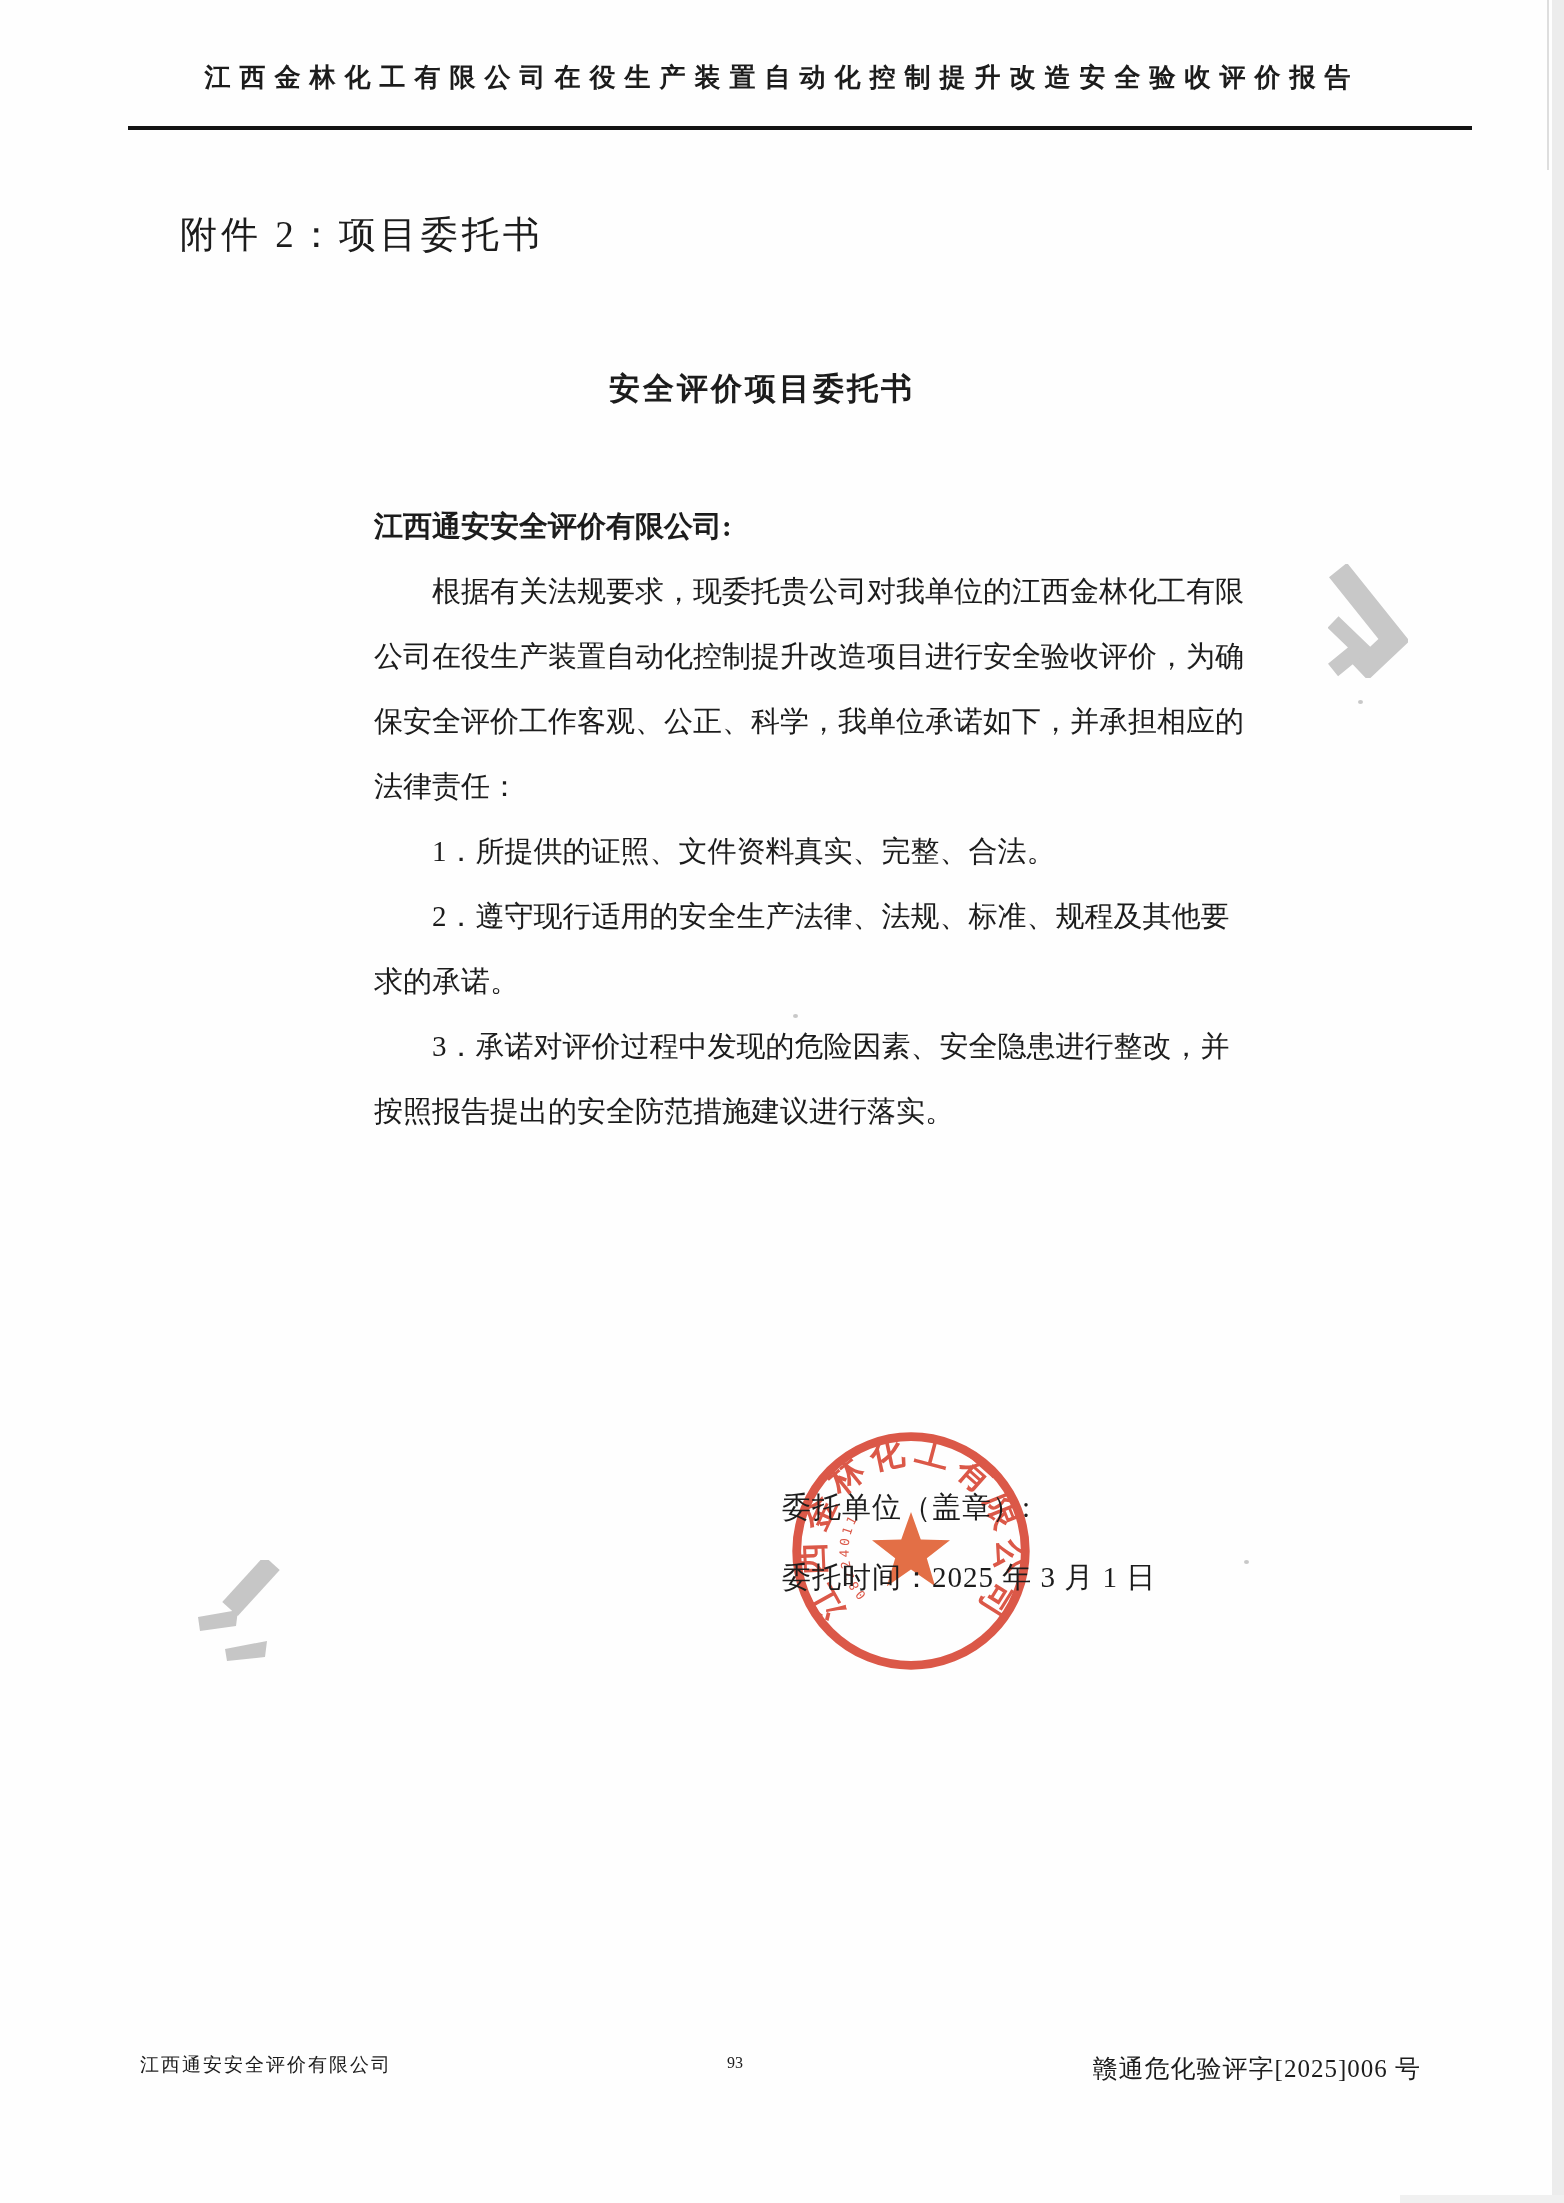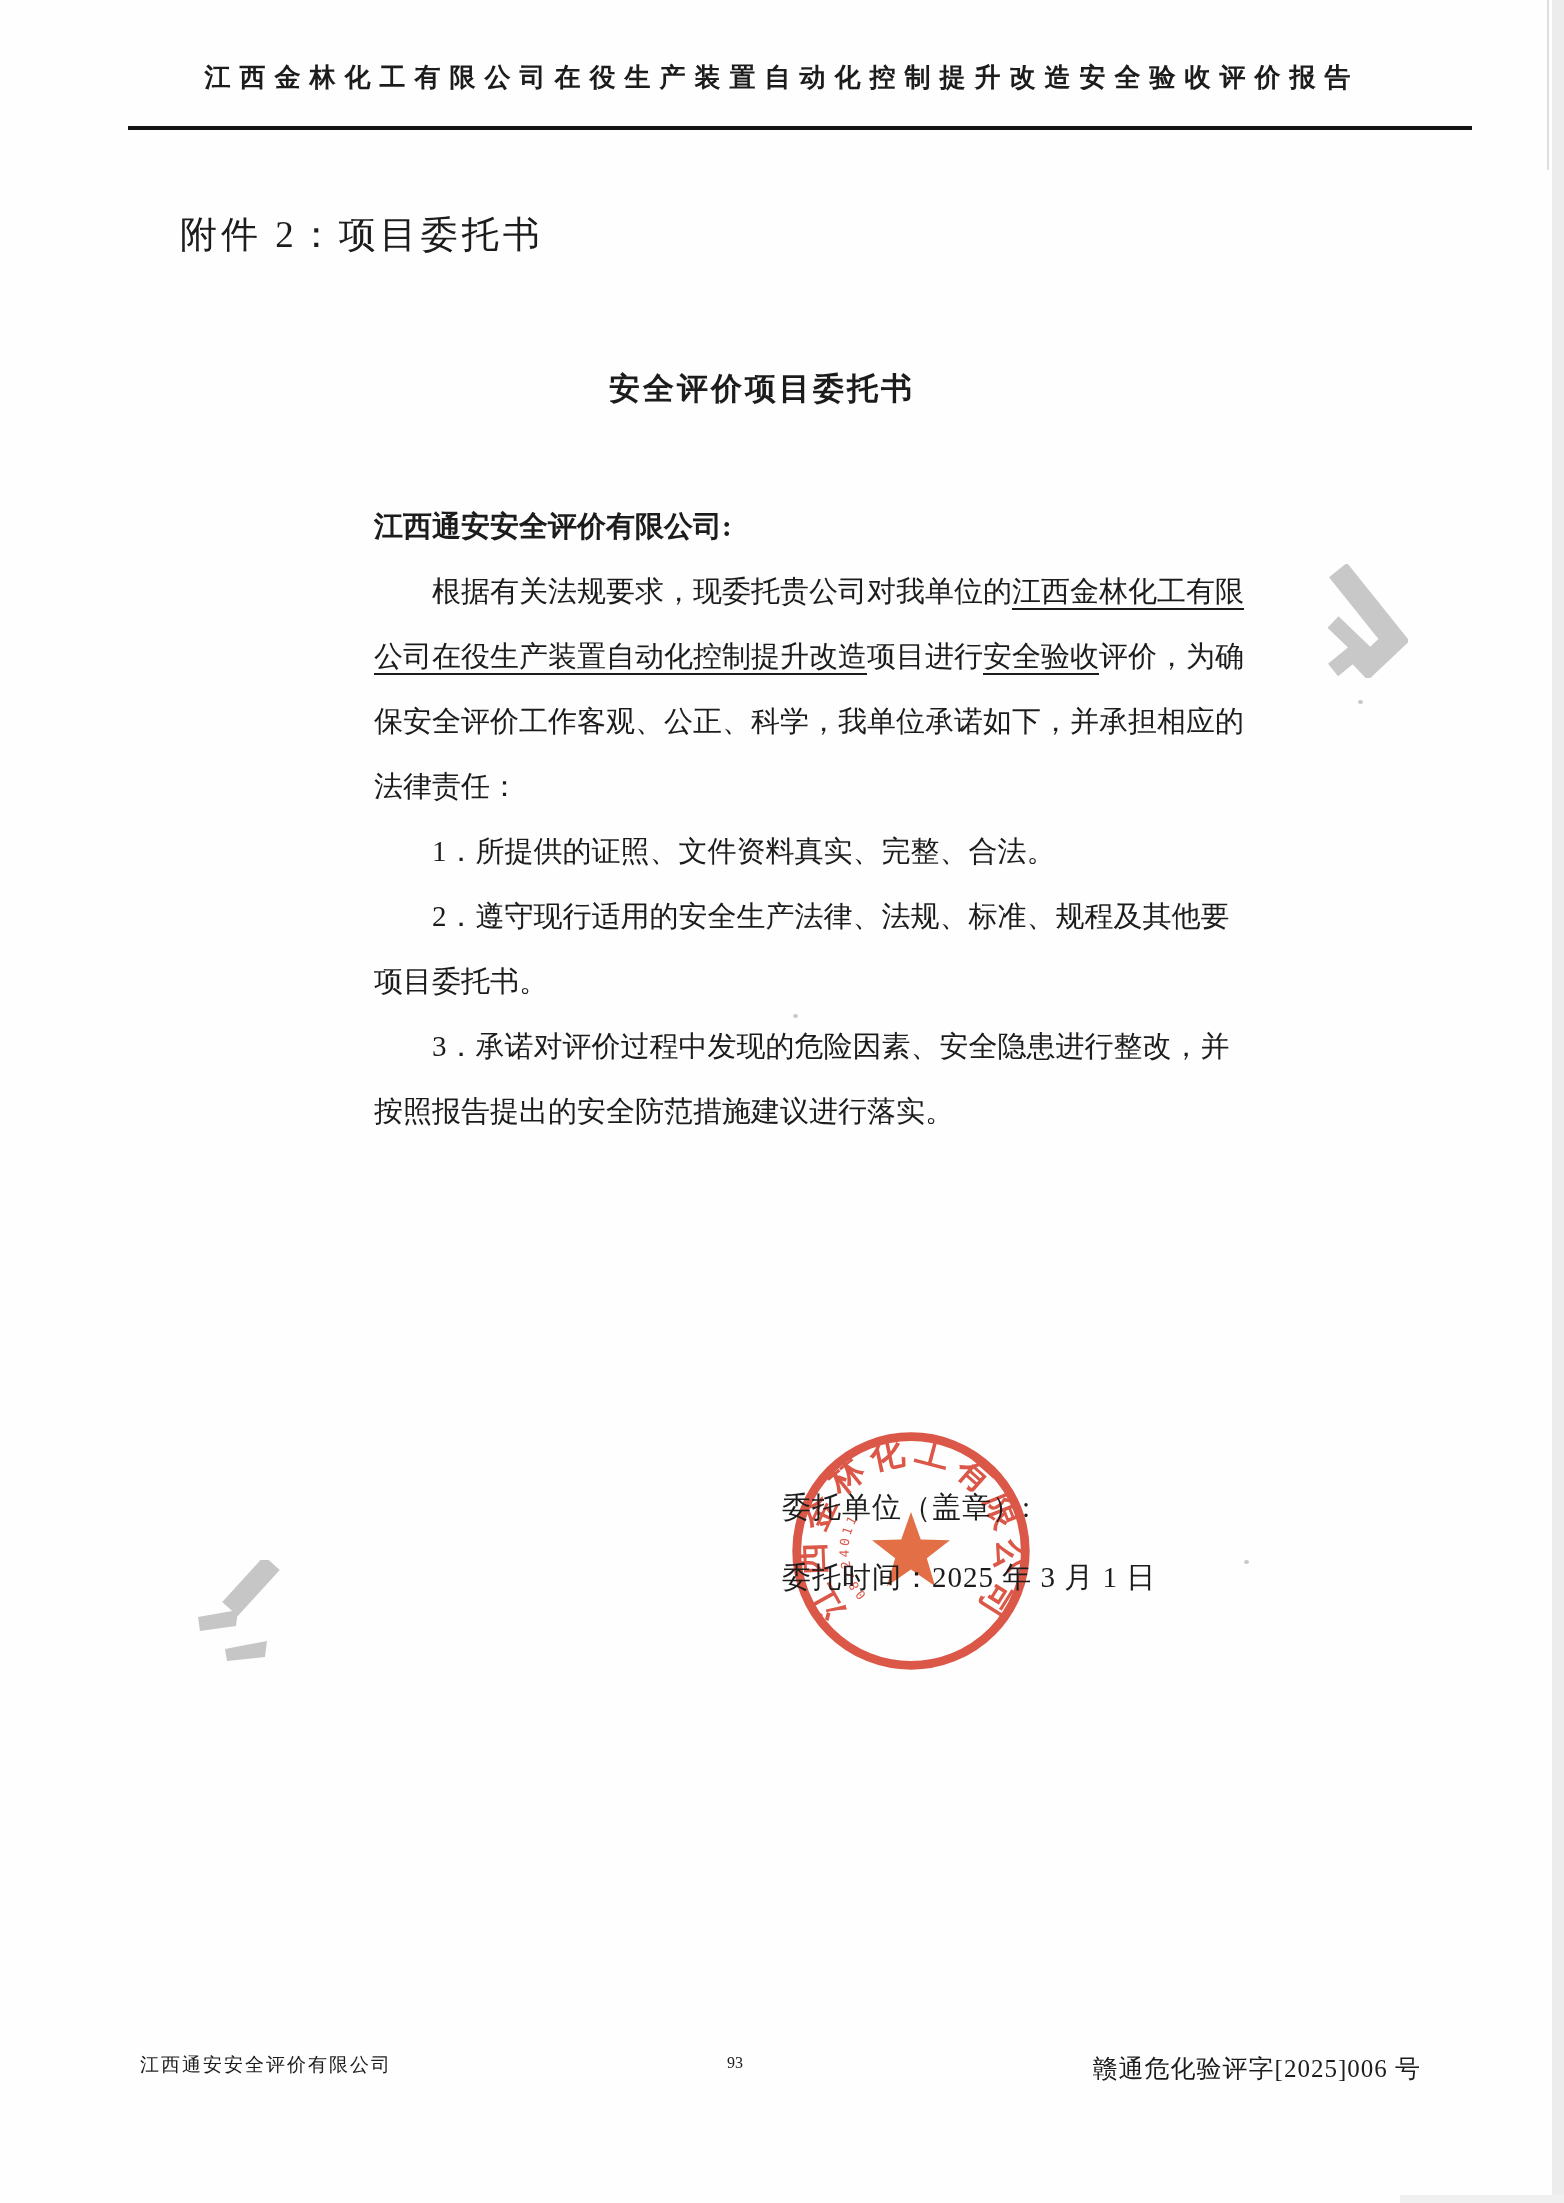--- a/index.html
+++ b/index.html
@@ -24,21 +24,21 @@
   .doc-title{
     left:0;right:40px;top:368px;text-align:center;
     font-size:31px;font-weight:700;letter-spacing:3px;white-space:nowrap;
   }
 
   
   .letter{left:374px;top:494px;width:920px;font-size:29px;line-height:65px;z-index:3;}
   .salutation{font-weight:700;white-space:nowrap;}
   .body-line{white-space:nowrap;}
   .body-line.indent{padding-left:58px;}
-  .u{text-decoration:underline;text-underline-offset:7px;text-decoration-thickness:2px;}
+  .u{text-underline-offset:7px;text-decoration-thickness:2px;}
 
   
   .sig-unit{left:782px;top:1488px;font-size:29px;letter-spacing:1px;z-index:3;white-space:nowrap;}
   .sig-date{left:782px;top:1558px;font-size:29px;letter-spacing:1px;z-index:3;white-space:nowrap;}
 
   
   .stamp{left:784px;top:1424px;width:254px;height:254px;opacity:.87;z-index:2;}
 
   
   .footer-left{left:140px;top:2052px;font-size:19px;letter-spacing:2px;white-space:nowrap;}
@@ -66,21 +66,21 @@
 
 <div class="abs letter">
   <div class="salutation">江西通安安全评价有限公司:</div>
 
 <div class="body-line indent"><span>根据有关法规要求，现委托贵公司对我单位的</span><span class="u">江西金林化工有限</span></div>
     <div class="body-line"><span class="u">公司在役生产装置自动化控制提升改造</span><span>项目进行</span><span class="u">安全验收</span><span>评价，为确</span></div>
     <div class="body-line"><span>保安全评价工作客观、公正、科学，我单位承诺如下，并承担相应的</span></div>
     <div class="body-line"><span>法律责任：</span></div>
     <div class="body-line indent"><span>1．所提供的证照、文件资料真实、完整、合法。</span></div>
     <div class="body-line indent"><span>2．遵守现行适用的安全生产法律、法规、标准、规程及其他要</span></div>
-    <div class="body-line"><span>项目委托书。</span></div>
+    <div class="body-line"><span>求的承诺。</span></div>
     <div class="body-line indent"><span>3．承诺对评价过程中发现的危险因素、安全隐患进行整改，并</span></div>
     <div class="body-line"><span>按照报告提出的安全防范措施建议进行落实。</span></div>
   </div>
 
 <svg class="abs stamp" viewBox="0 0 260 260" xmlns="http://www.w3.org/2000/svg">
   <circle cx="130" cy="130" r="117" fill="none" stroke="#d6402e" stroke-width="9"></circle>
   <defs>
     <path id="sealArc" d="M 66.4 193.6 A 90 90 0 1 1 193.6 193.6" fill="none"></path>
     <path id="serialArc" d="M 89 179 A 64 64 0 0 1 89 81" fill="none"></path>
   </defs>

